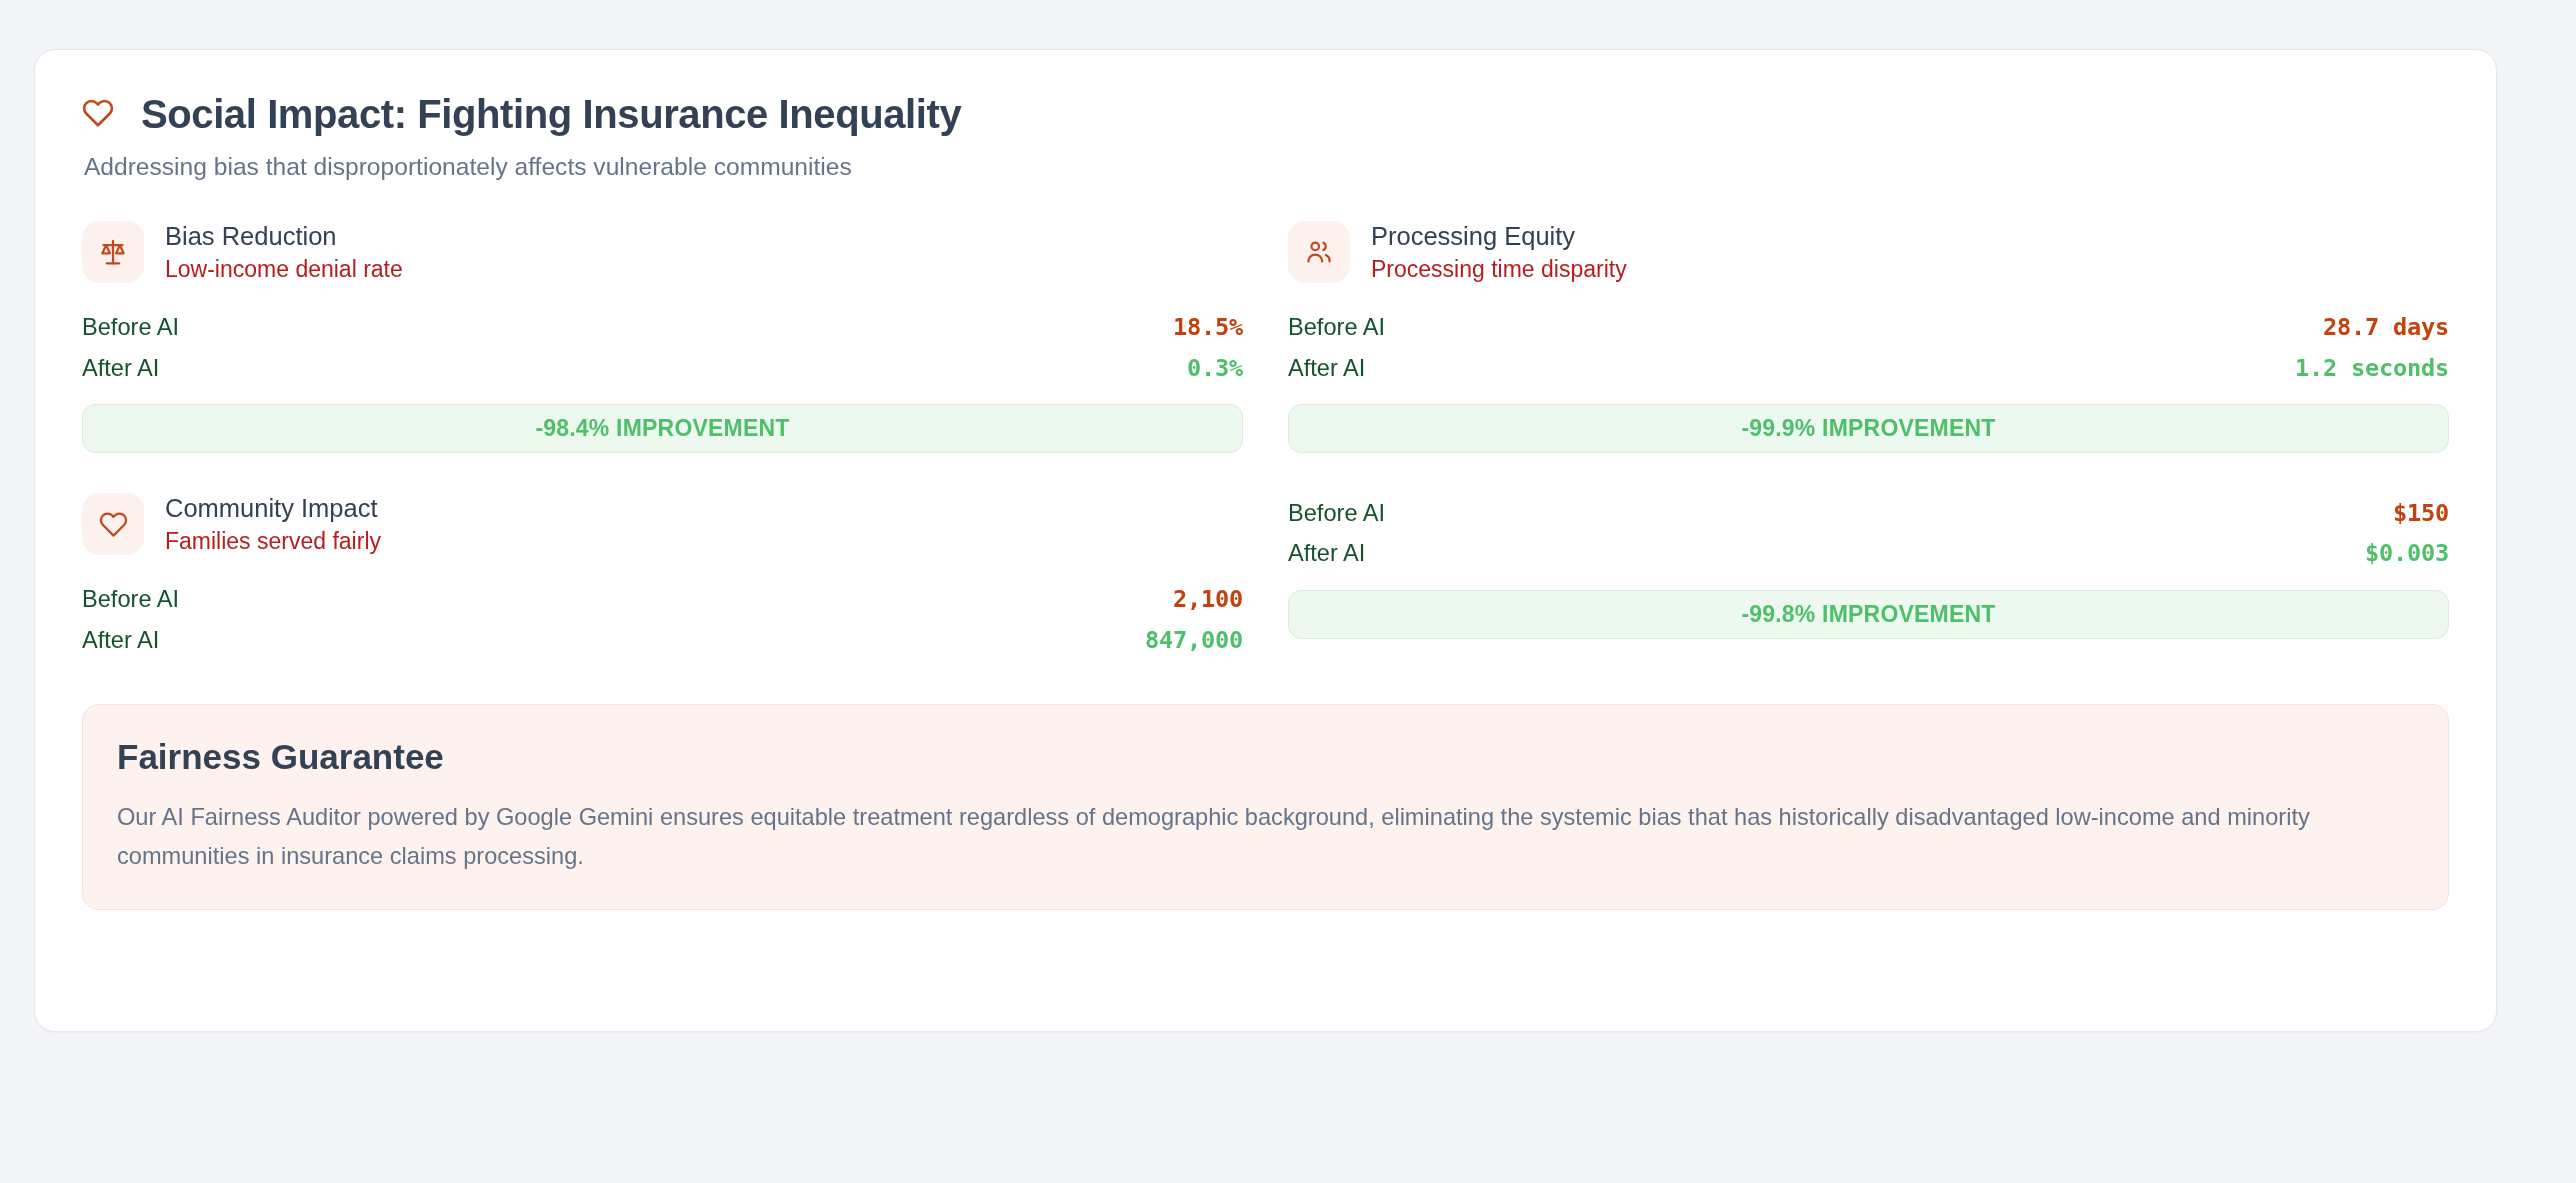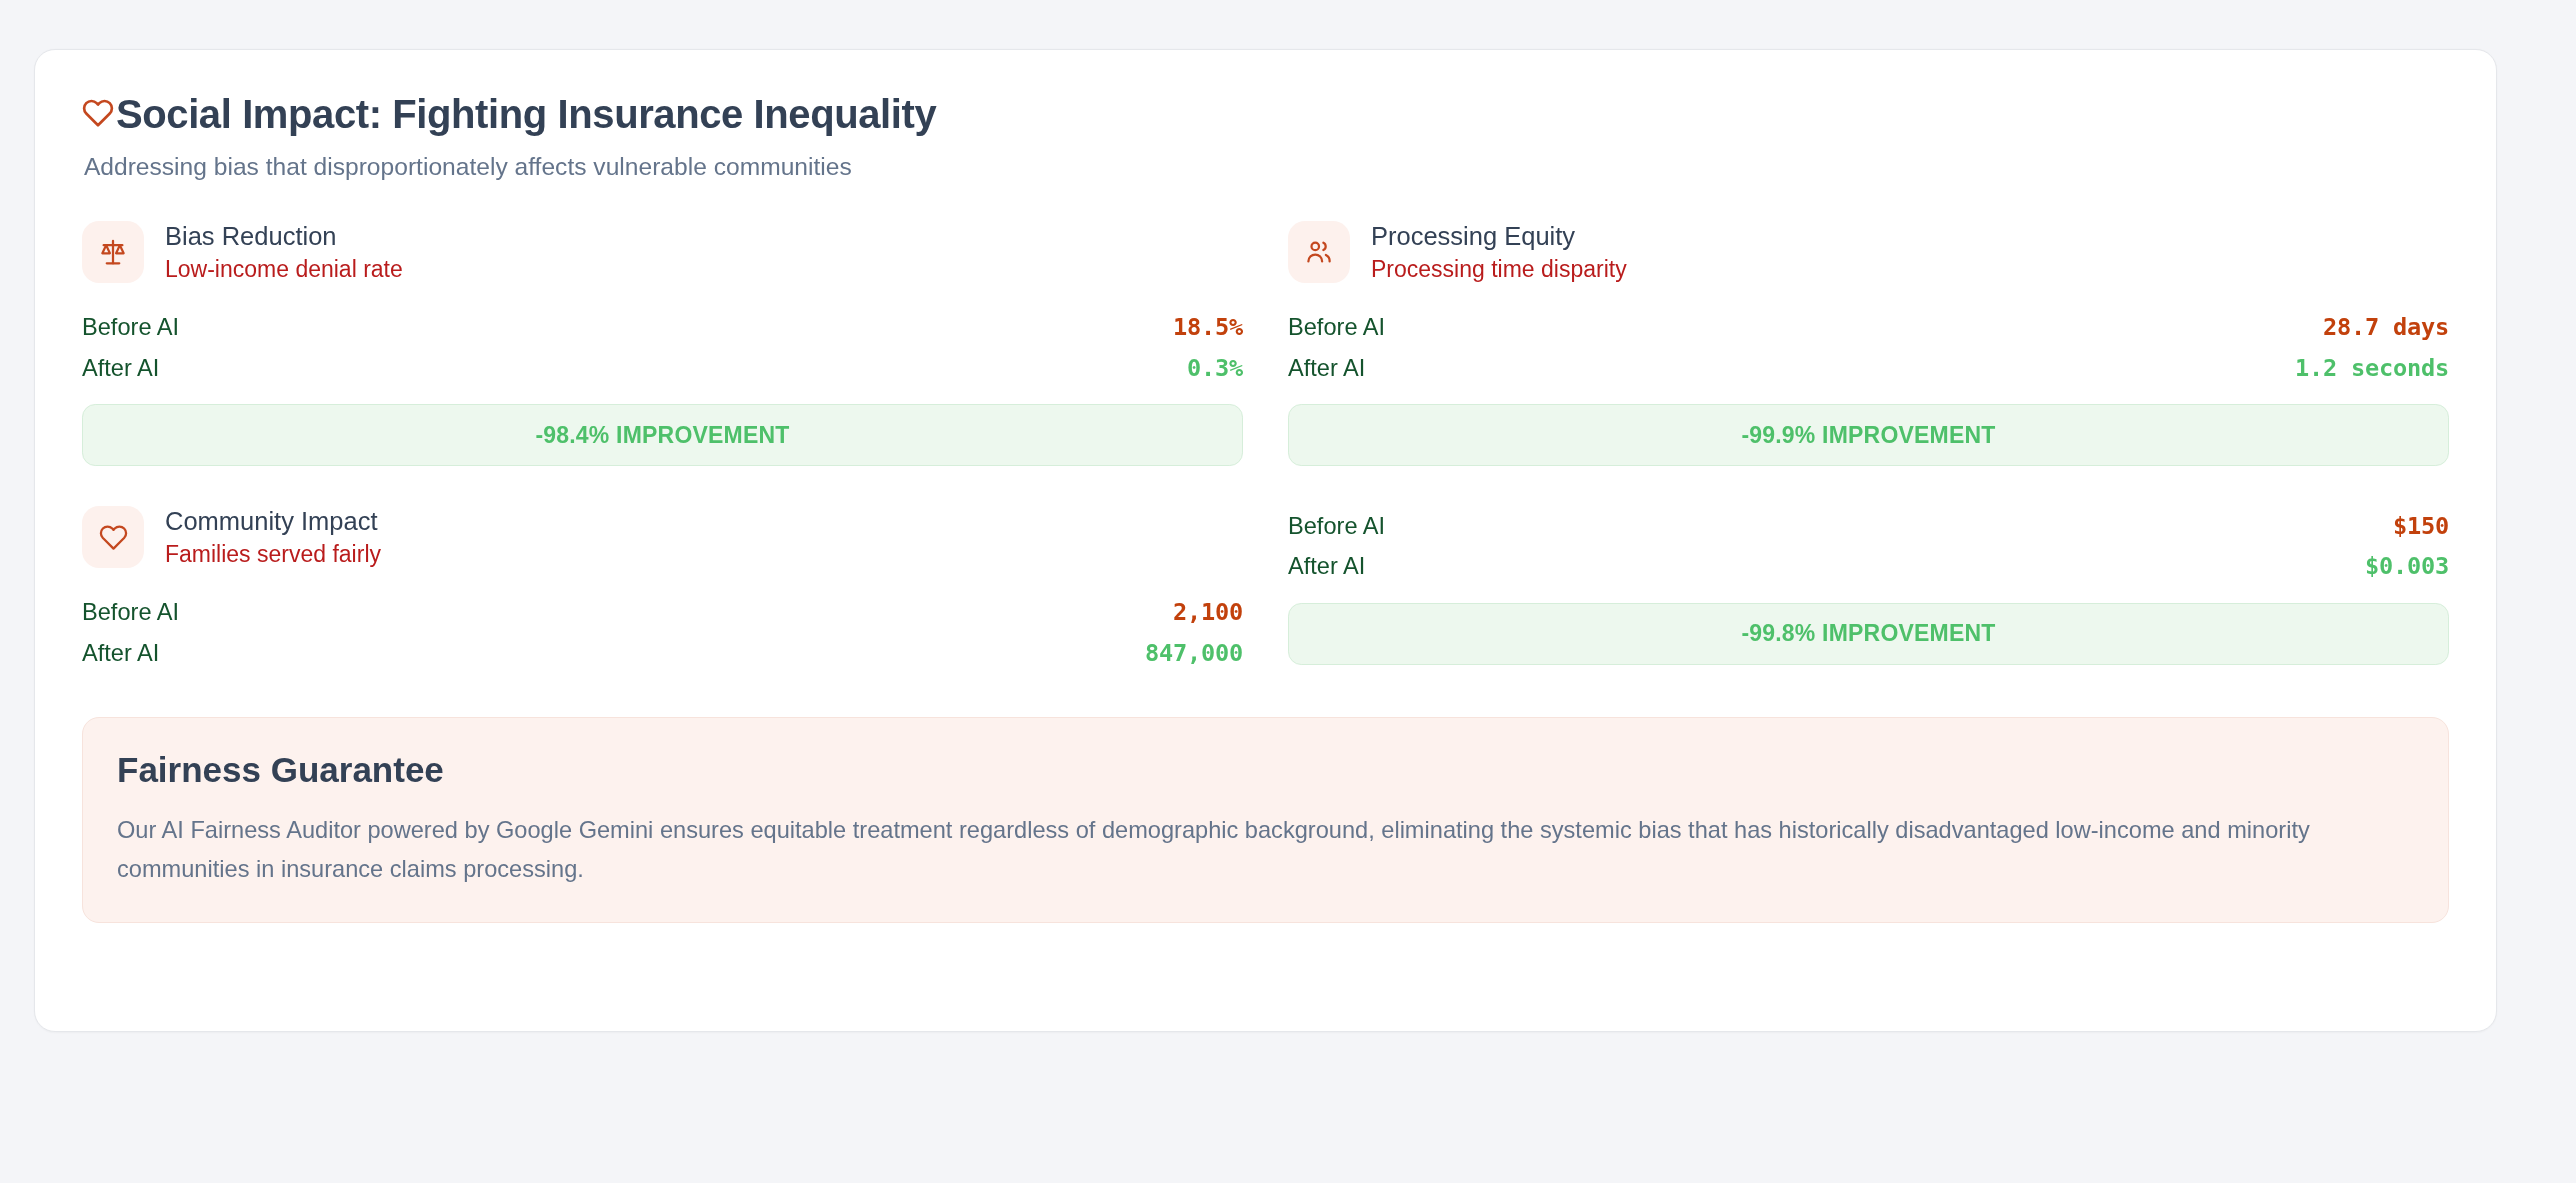--- a/index.html
+++ b/index.html
@@ -28,21 +28,21 @@
     height: 983px;
     box-shadow: 0 0.9px 1.9px rgba(16,24,40,0.03);
   }
 
   
   .panel-header { margin-bottom: 38px; }
 
   .title-row {
     display: flex;
     align-items: center;
-    gap: 2px;
+    gap: 27px;
   }
 
   .heart-icon-lg { flex: 0 0 auto; display: block; }
 
   .panel-title {
     font-size: 40px;
     font-weight: 700;
     color: #334155;
     letter-spacing: -0.4px;
     line-height: 1.1;
@@ -120,21 +120,21 @@
   }
 
   .value-before { color: #c2410c; }
   .value-after  { color: #4ec06a; text-align: right; }
 
   .improvement-pill {
     margin-top: 16px;
     background: #edf8ee;
     border: 1.4px solid #d6eeda;
     border-radius: 13.2px;
-    height: 62px;
+    height: 49px;
     display: flex;
     align-items: center;
     justify-content: center;
     font-size: 23px;
     font-weight: 700;
     color: #4ec06a;
     letter-spacing: 0.2px;
   }
 
   

